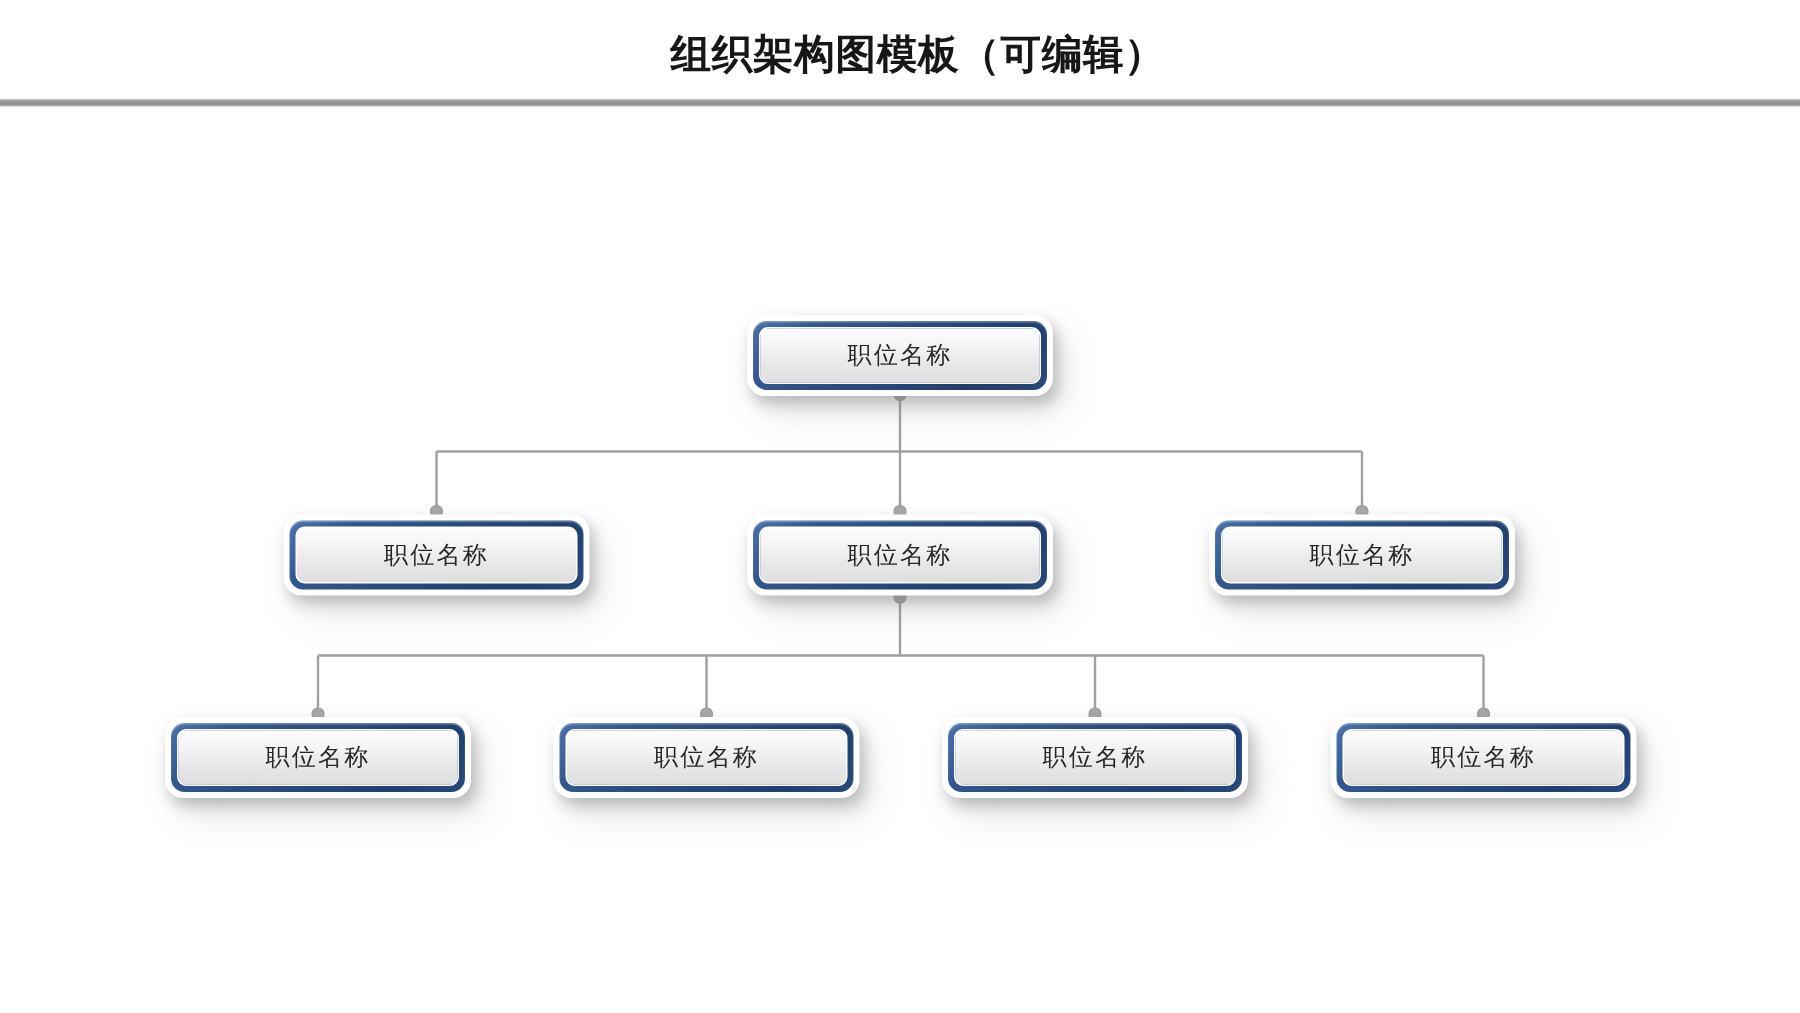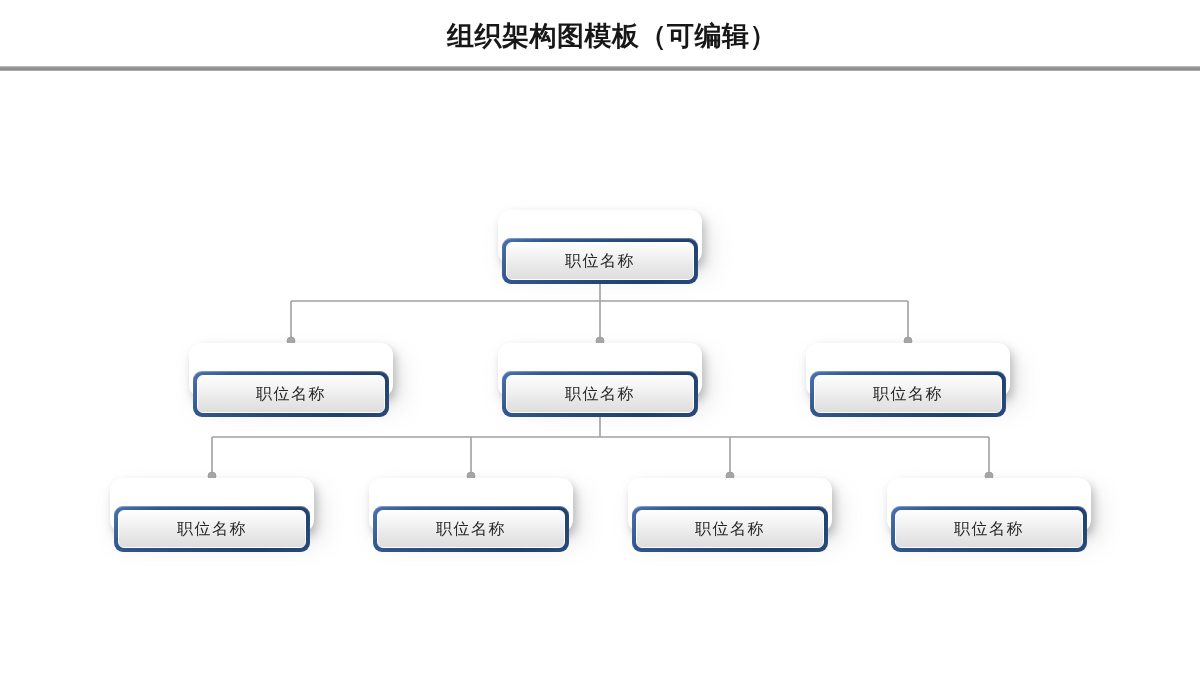--- a/index.html
+++ b/index.html
@@ -85,21 +85,20 @@
   .node-border {
     box-sizing: border-box;
     width: 100%;
     height: 100%;
     border-radius: 9px;
     padding: 4px;
     background: linear-gradient(135deg,
                 #4a72ad 0%, #32578e 18%, #27497c 50%,
                 #1f3f6f 78%, #28497b 100%);
     box-shadow: inset 0 1px 1px rgba(255,255,255,0.35);
-    margin-top: 24px;
   }
   .node-inner {
     box-sizing: border-box;
     width: 100%;
     height: 100%;
     border-radius: 6px;
     background: linear-gradient(to bottom,
                 #fdfdfd 0%, #f3f3f3 35%, #e6e6e6 72%, #dedede 100%);
     border: 1px solid #ffffff;
     display: flex;

